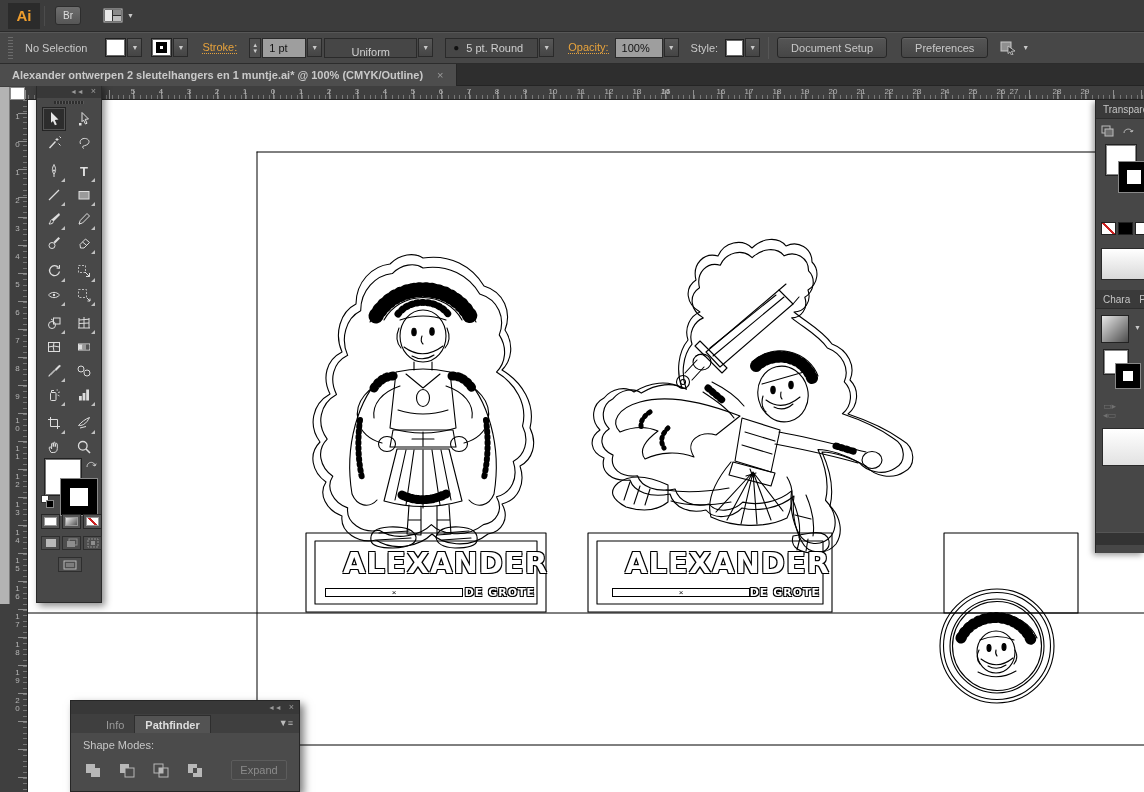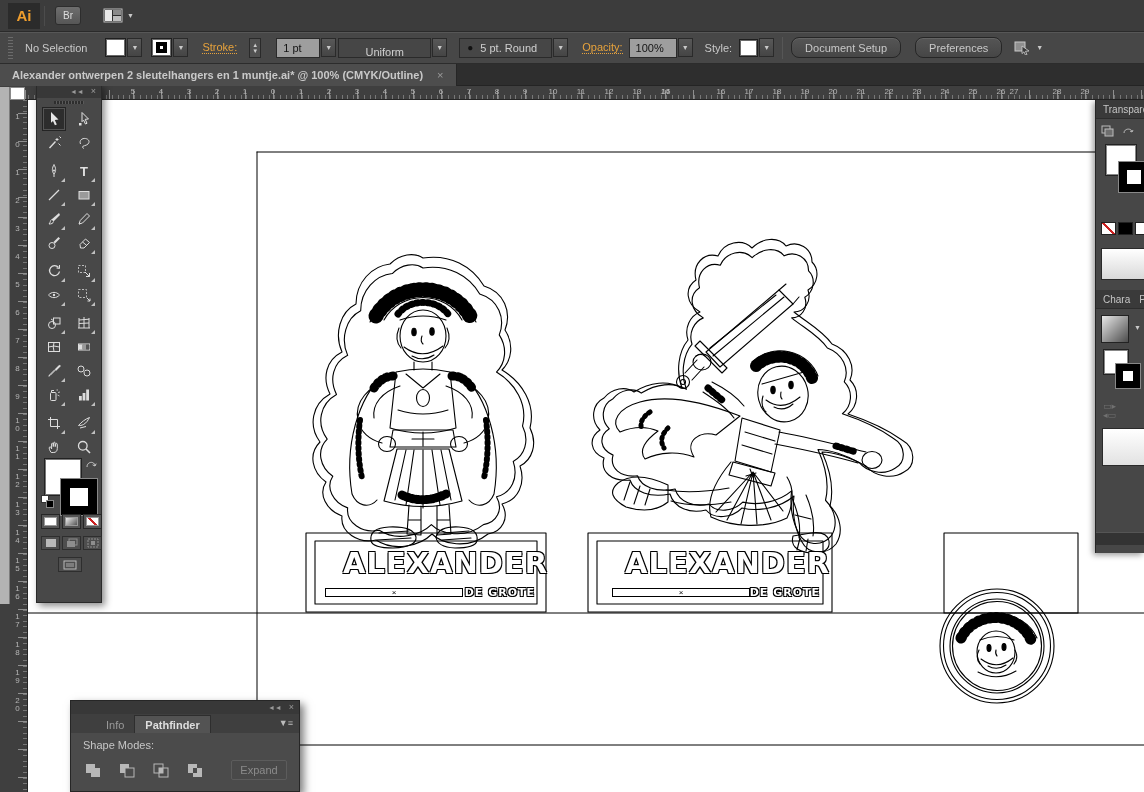--- a/index.html
+++ b/index.html
@@ -33,21 +33,21 @@
   .caretbtn{width:15px;height:19px;background:linear-gradient(#585858,#454545);border:1px solid #2a2a2a;
             display:flex;align-items:center;justify-content:center;margin-left:1px;}
   .stepper{width:12px;height:20px;margin-left:12px;display:flex;flex-direction:column;align-items:center;
            justify-content:center;background:#515151;border:1px solid #2a2a2a;color:#ccc;font-size:6px;line-height:6px;}
   .field{height:20px;background:#9e9e9e;color:#141414;border:1px solid #2a2a2a;display:flex;
          align-items:center;padding:0 6px;}
   .dd{height:20px;background:#464646;border:1px solid #2a2a2a;display:flex;align-items:center;
       padding:0 7px;gap:7px;color:#cfcfcf;}
   .blackline{width:28px;height:2px;background:#000;}
   .dot{font-size:10px;color:#111;}
-  .btn{height:21px;background:linear-gradient(#555,#464646);border:1px solid #262626;border-radius:8px;
+  .btn{height:21px;background:linear-gradient(#555,#464646);border:1px solid #262626;border-radius:3px;
        color:#c8c8c8;font-size:11px;display:flex;align-items:center;padding:0 13px;
        box-shadow:inset 0 1px 0 rgba(255,255,255,.09);}
   .vsep{width:1px;height:22px;background:#2c2c2c;border-right:1px solid #565656;margin:0 8px;}
   
   #tabbar{position:absolute;left:0;top:64px;width:1144px;height:22px;background:#2e2e2e;z-index:6;
           border-bottom:1px solid #242424;display:flex;}
   #doctab{height:22px;background:#4d4d4d;border-right:1px solid #262626;display:flex;align-items:center;
           padding:0 12px;color:#c9c9c9;font-size:11px;font-weight:bold;gap:14px;}
   #doctab .x{color:#9b9b9b;font-size:11px;font-weight:normal;}
   
@@ -347,21 +347,21 @@
       </div>
     <div class="swatch stroke" style="margin-left:9px;"></div>
     <div class="caretbtn">
         <span class="caret">▼</span>
       </div>
     <span class="linklbl">Stroke:</span>
     <div class="stepper">
         <span>▲</span>
         <span>▼</span>
       </div>
-    <div class="field" style="margin-left:15px;width:44px;">1 pt</div>
+    <div class="field" style="margin-left:1px;width:44px;">1 pt</div>
     <div class="caretbtn">
         <span class="caret">▼</span>
       </div>
     <div class="dd" style="margin-left:2px;width:93px;flex-direction:column;">
       <span class="blackline"></span>
       <span>Uniform</span>
     </div>
     <div class="caretbtn">
         <span class="caret">▼</span>
       </div>

